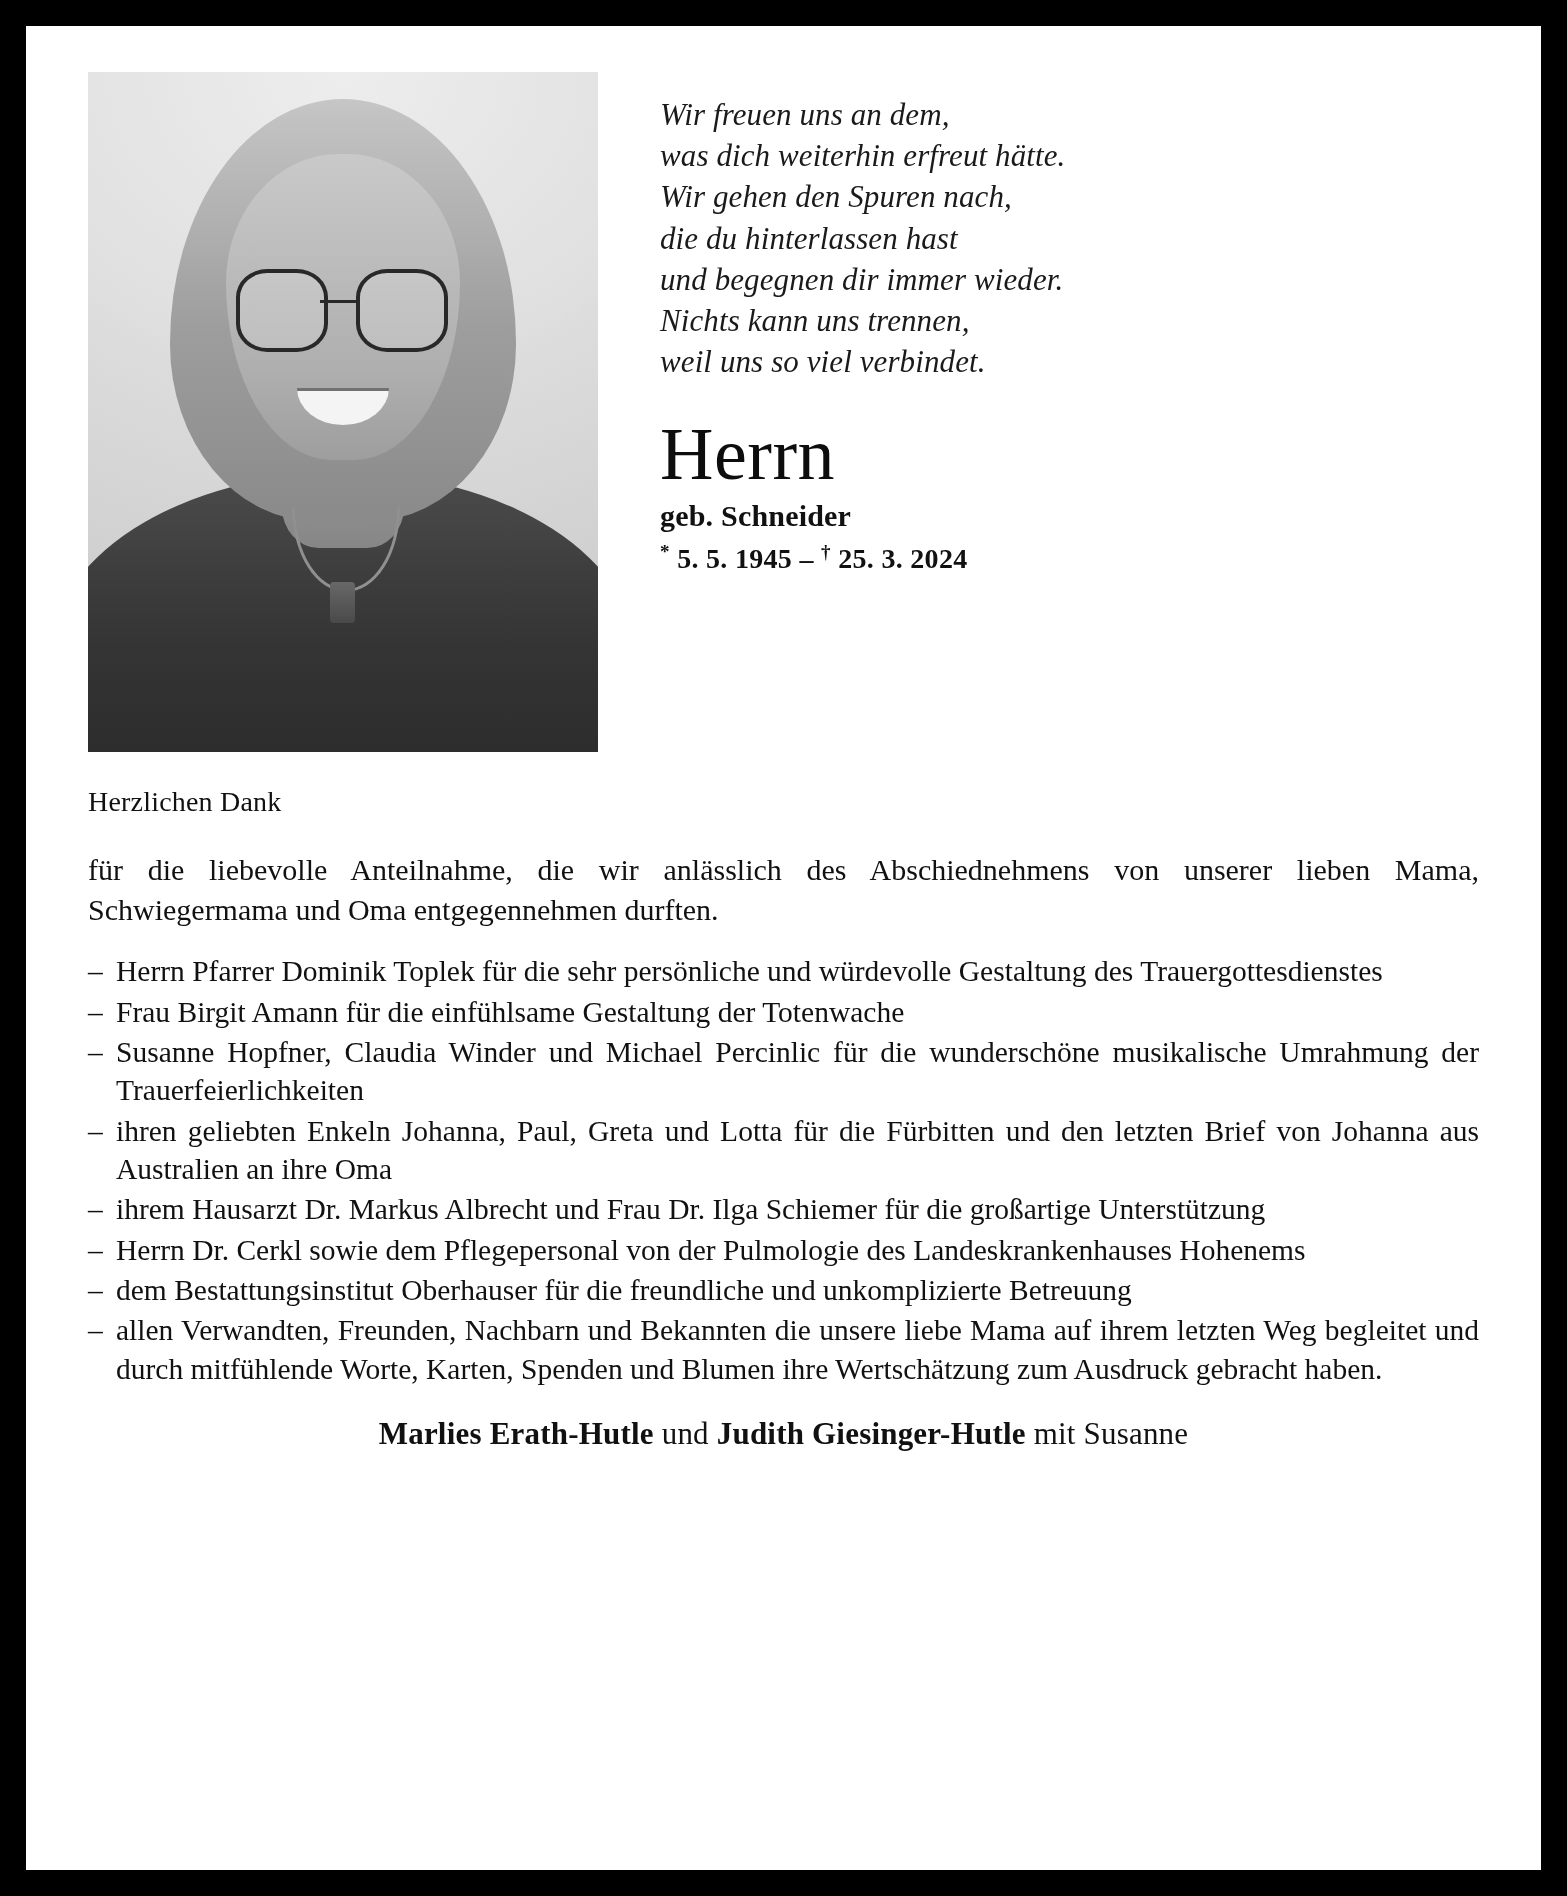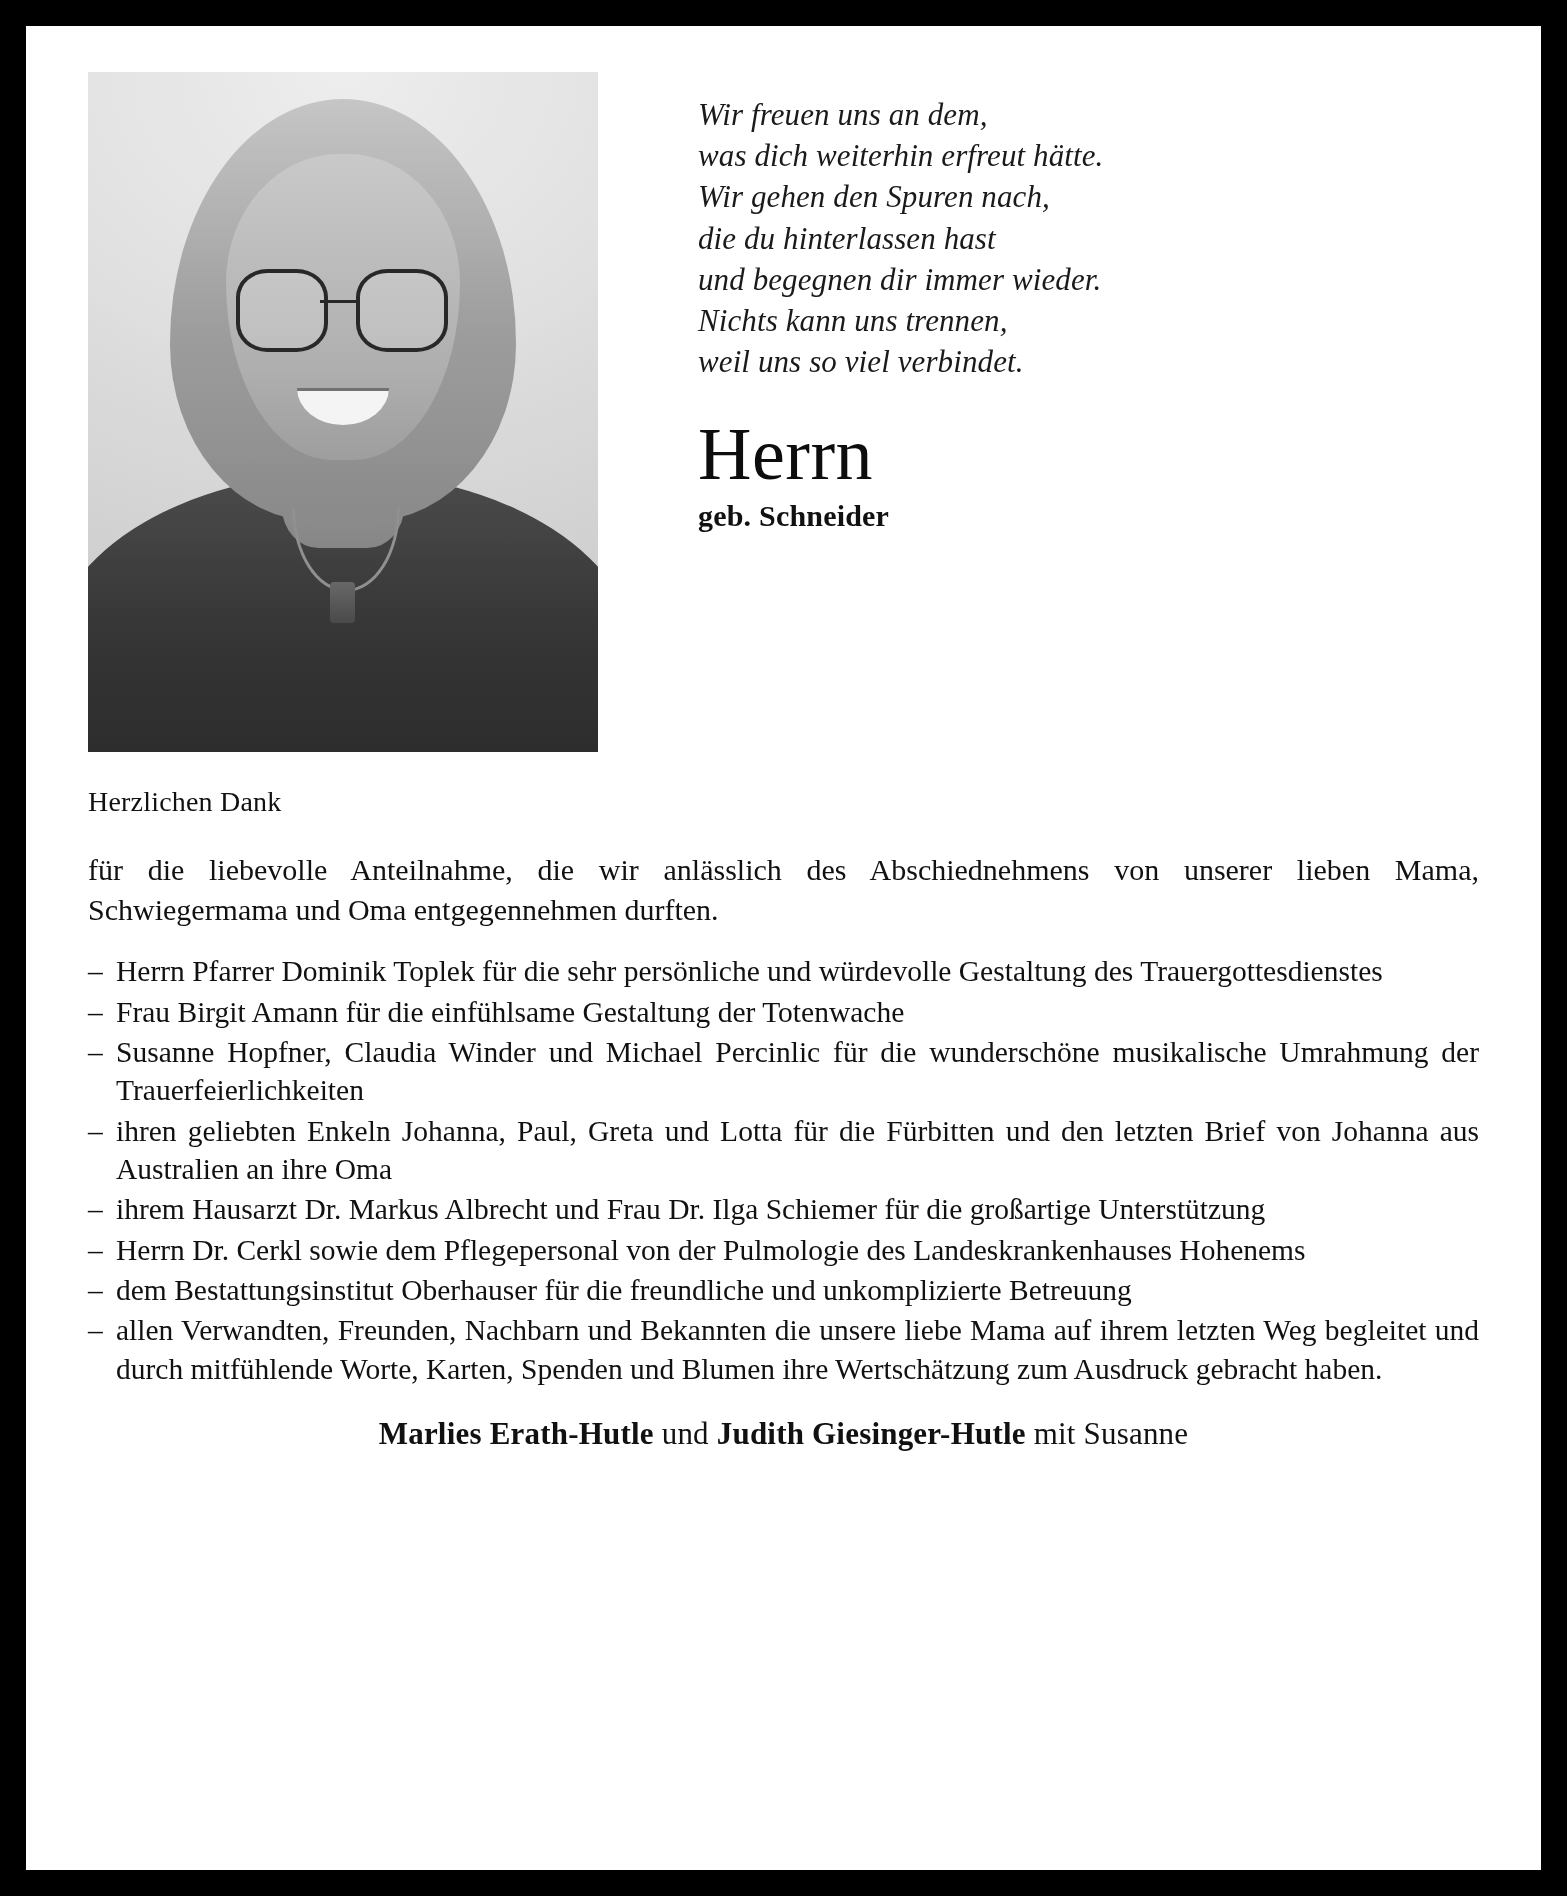--- a/index.html
+++ b/index.html
@@ -30,21 +30,20 @@
     box-sizing: border-box;
     padding: 46px 62px 30px 62px;
     position: relative;
   }
 
   
   .top {
     display: flex;
     flex-direction: row;
     align-items: flex-start;
-    gap: 38px;
   }
 
   .portrait {
     width: 510px;
     height: 680px;
     flex: 0 0 510px;
     position: relative;
     overflow: hidden;
     background: #c9c9c6;
     filter: grayscale(100%) contrast(104%);
@@ -252,20 +251,27 @@
 was dich weiterhin erfreut hätte.
 Wir gehen den Spuren nach,
 die du hinterlassen hast
 und begegnen dir immer wieder.
 Nichts kann uns trennen,
 weil uns so viel verbindet.</div>
 
         <div class="name-block">
           <div class="name-line">Herrn</div>
           <div class="maiden">geb. Schneider</div>
+          <div class="dates">
+            <sup>*</sup>
+            <span>5. 5. 1945</span>
+            <span>–</span>
+            <sup>†</sup>
+            <span>25. 3. 2024</span>
+          </div>
         </div>
       </div>
     </div>
 
     <div class="thanks-title">Herzlichen Dank</div>
 
     <div class="para">für die liebevolle Anteilnahme, die wir anlässlich des Abschiednehmens von unserer lieben Mama, Schwiegermama und Oma entgegennehmen durften.</div>
 
     <div class="list">
       <div class="list-item">

